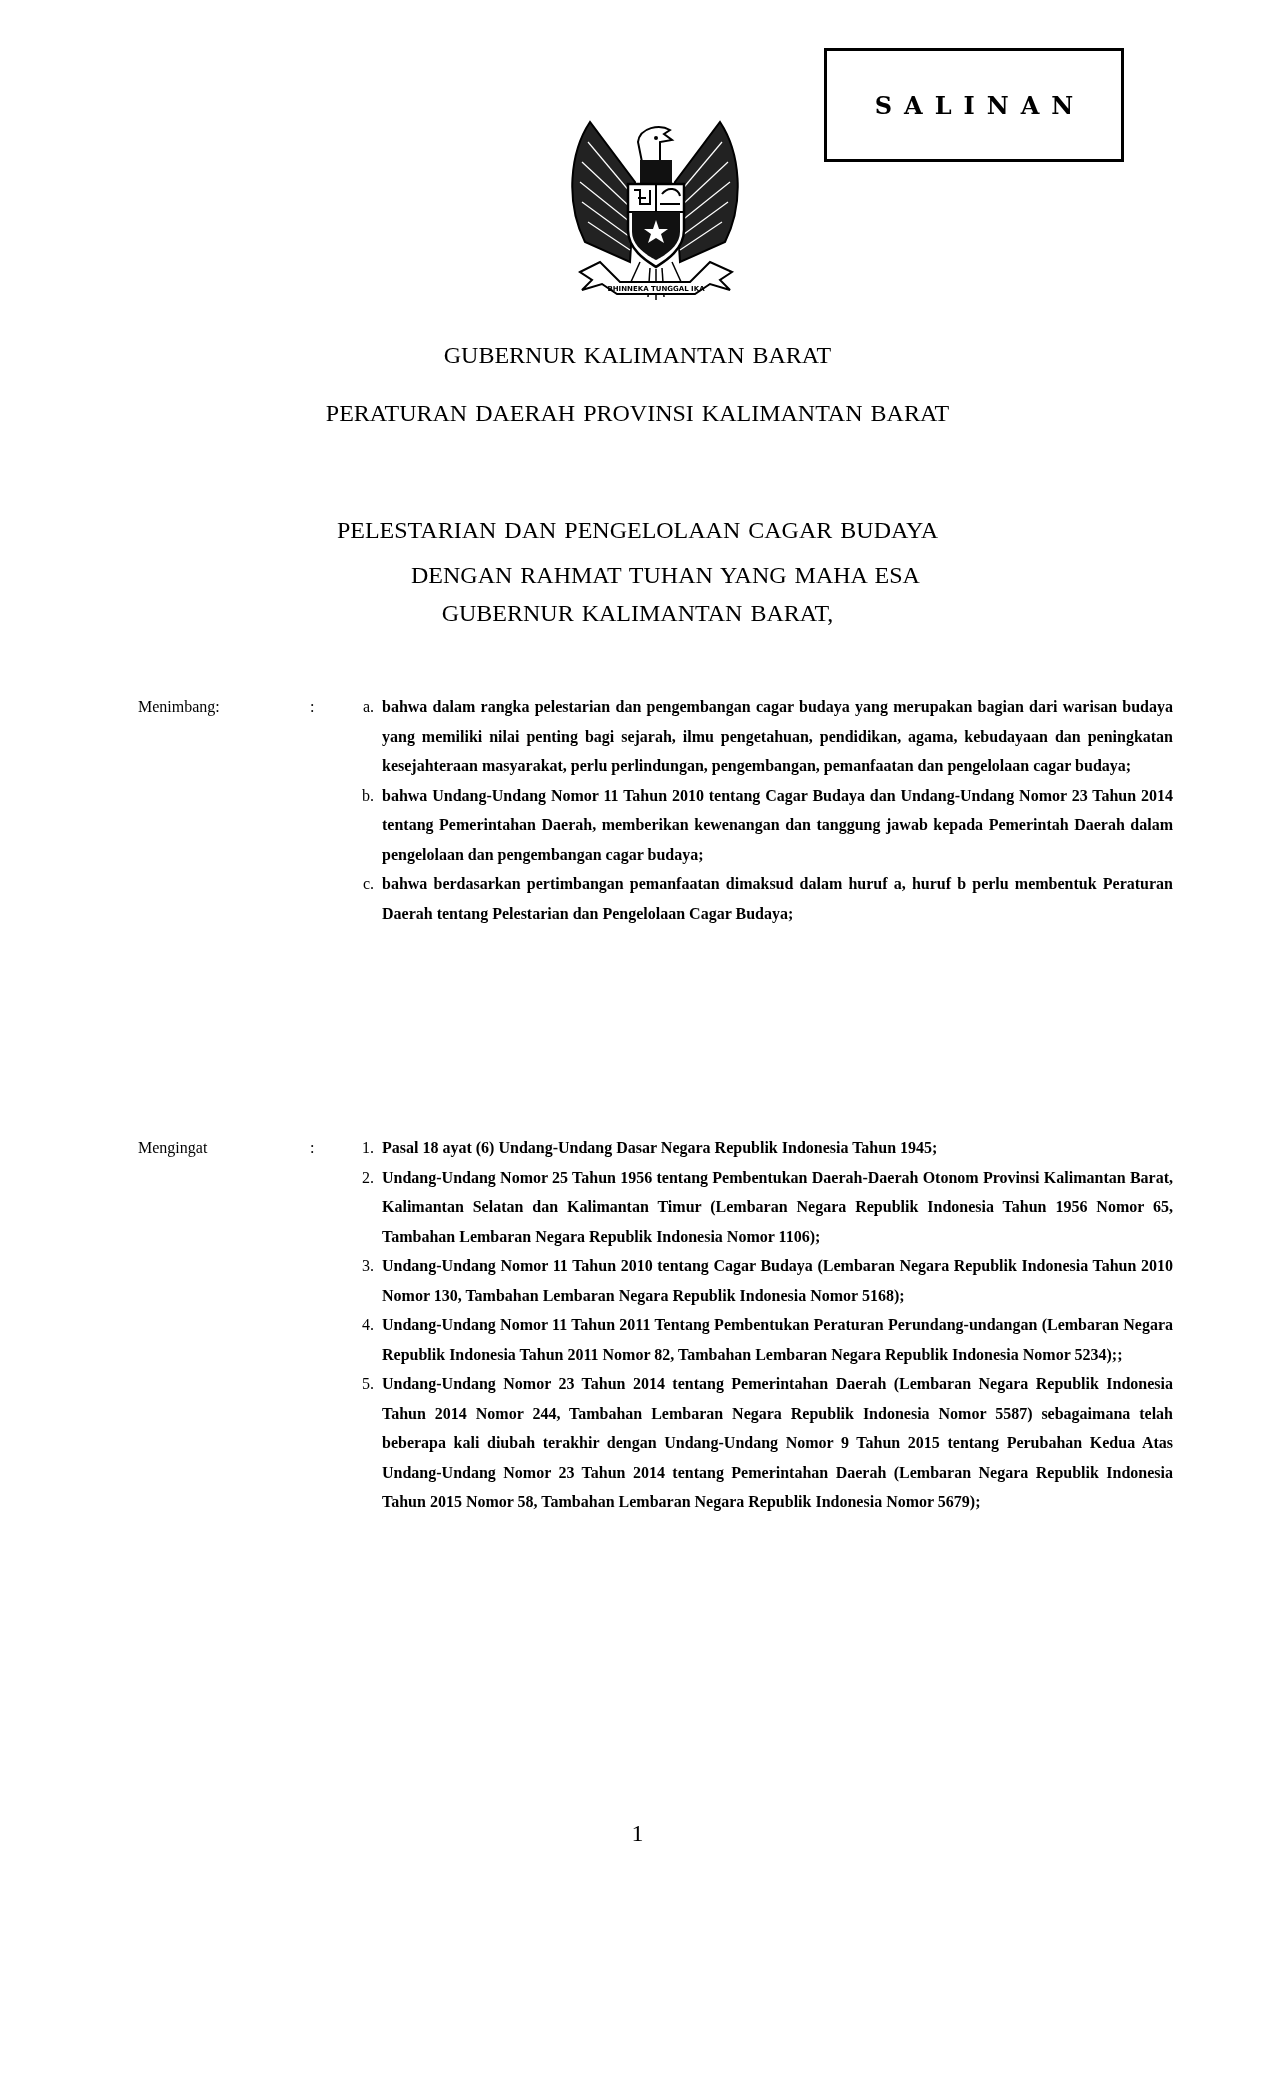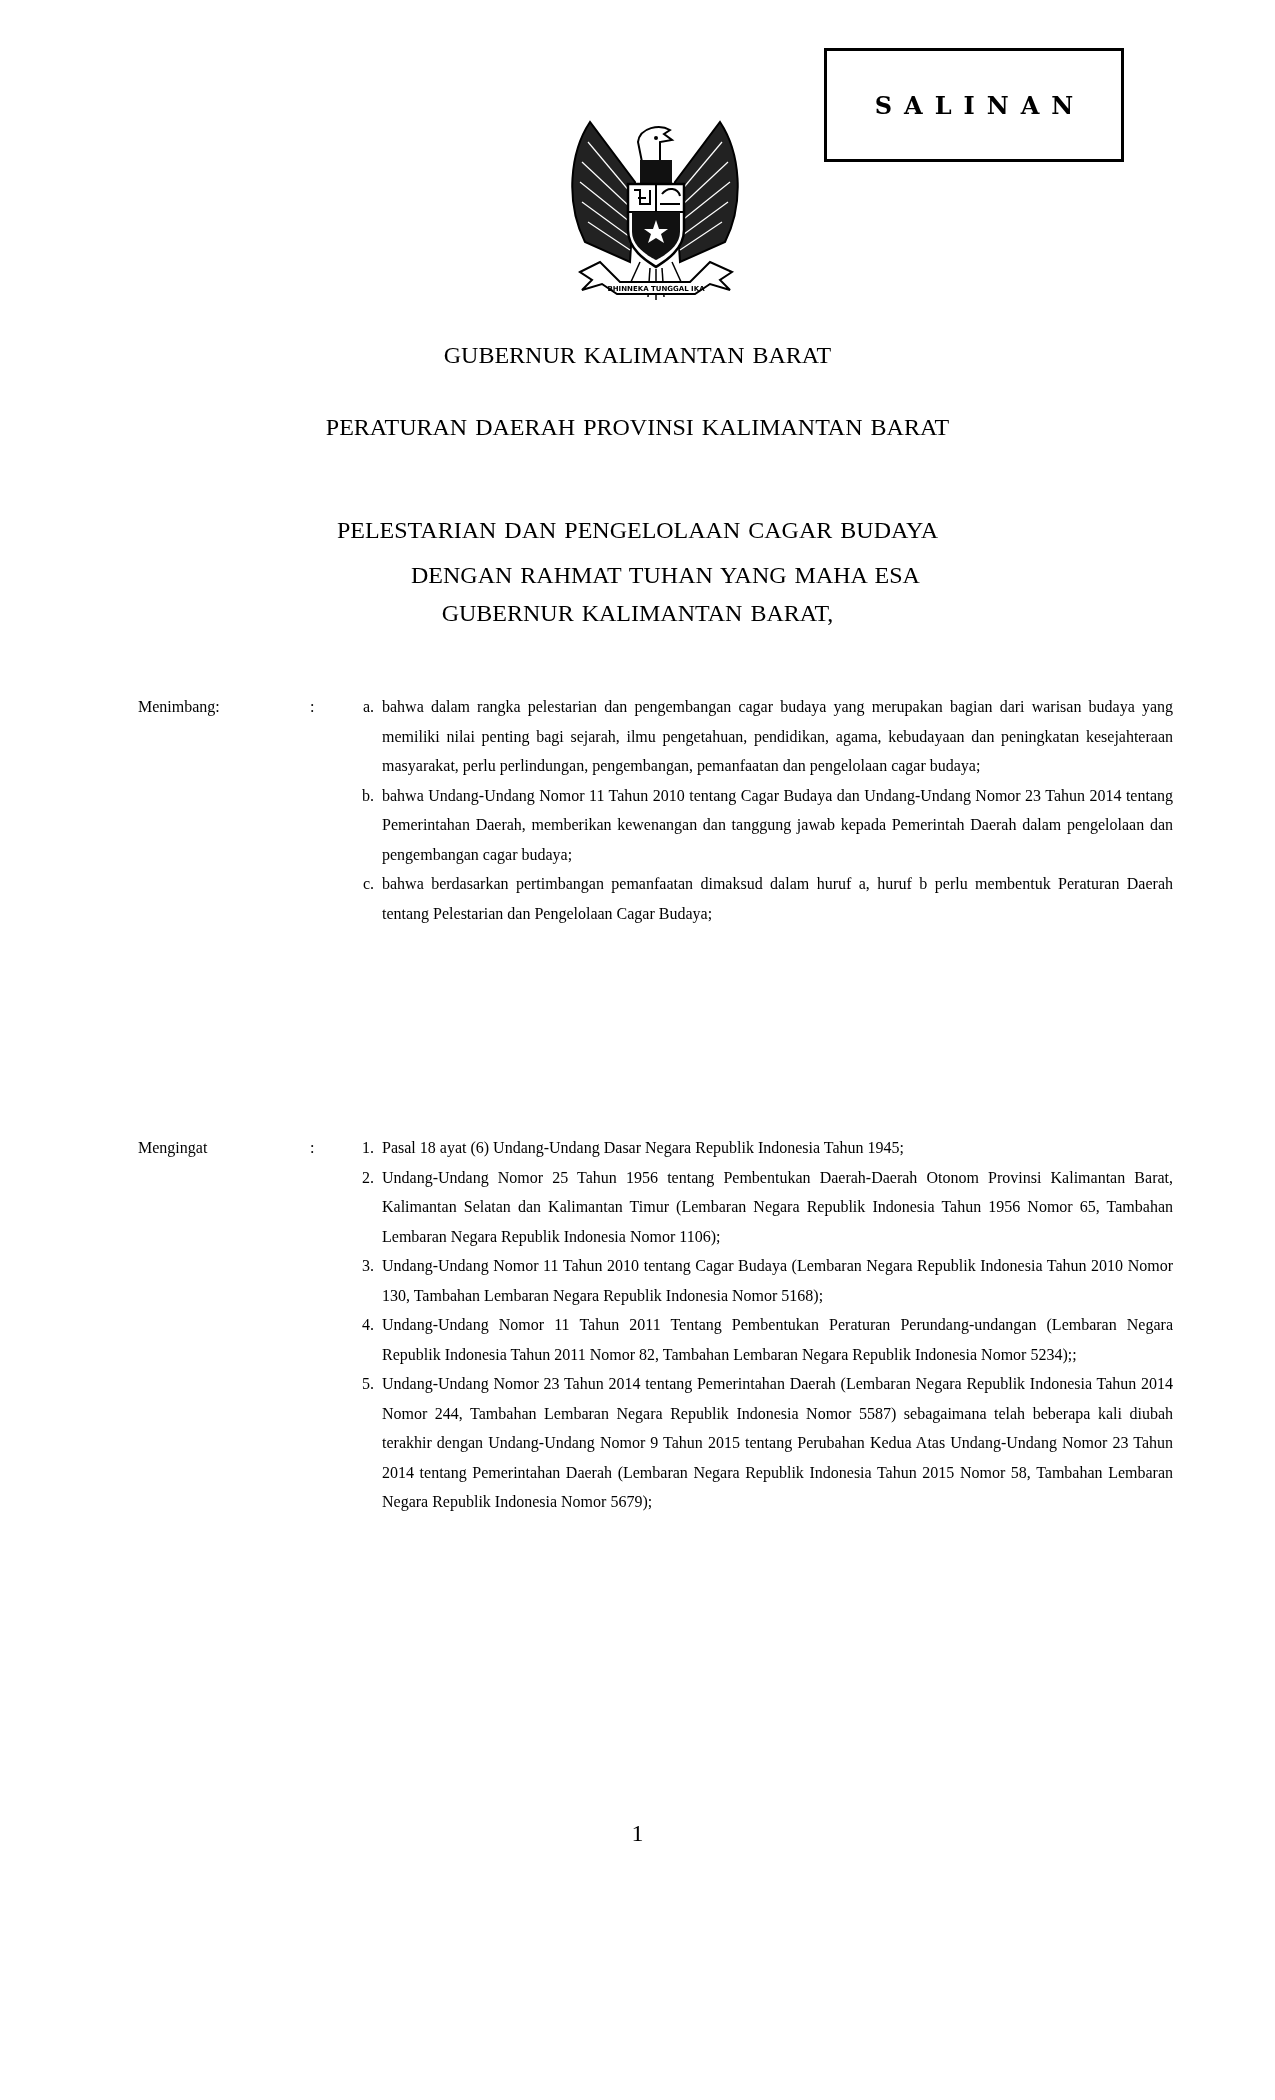--- a/index.html
+++ b/index.html
@@ -90,20 +90,21 @@
     .marker {
       width: 42px;
       flex: 0 0 42px;
       text-align: right;
       padding-right: 8px;
       box-sizing: border-box;
     }
     .item-text {
       flex: 1;
       text-align: justify;
+      font-weight: bold;
     }
     .page-number {
       position: absolute;
       left: 0;
       width: 1275px;
       top: 1820px;
       text-align: center;
       font-family: "Liberation Serif", serif;
       font-size: 24px;
     }
@@ -155,21 +156,21 @@
       <line x1="90" y1="156" x2="88" y2="185"></line>
       <line x1="96" y1="157" x2="96" y2="188"></line>
       <line x1="102" y1="156" x2="104" y2="185"></line>
     </g>
 
     <path d="M20 160 L40 150 L60 170 L130 170 L150 150 L172 160 L160 168 L170 178 L150 172 L135 182 L57 182 L42 172 L22 178 L32 168 Z" fill="#fff" stroke="#000" stroke-width="2"></path>
     <text x="96" y="179" font-size="7" text-anchor="middle" font-family="DejaVu Sans, sans-serif" font-weight="bold">BHINNEKA TUNGGAL IKA</text>
   </svg>
 
   <div class="center-line" style="top:340px;text-align:center;">GUBERNUR KALIMANTAN BARAT</div>
-  <div class="center-line" style="top:412px;">PERATURAN DAERAH PROVINSI KALIMANTAN BARAT</div>
+  <div class="center-line" style="top:398px;">PERATURAN DAERAH PROVINSI KALIMANTAN BARAT</div>
   <div class="center-line" style="top:515px;">PELESTARIAN DAN PENGELOLAAN CAGAR BUDAYA</div>
   <div class="center-line" style="top:560px;padding-left:28px;">DENGAN RAHMAT TUHAN YANG MAHA ESA</div>
   <div class="center-line" style="top:598px;">GUBERNUR KALIMANTAN BARAT,</div>
 
   <div class="section" style="top:692px;">
     <div class="row">
       <div class="label">Menimbang:</div>
       <div class="colon">:</div>
       <div class="items">
         <div class="item">

